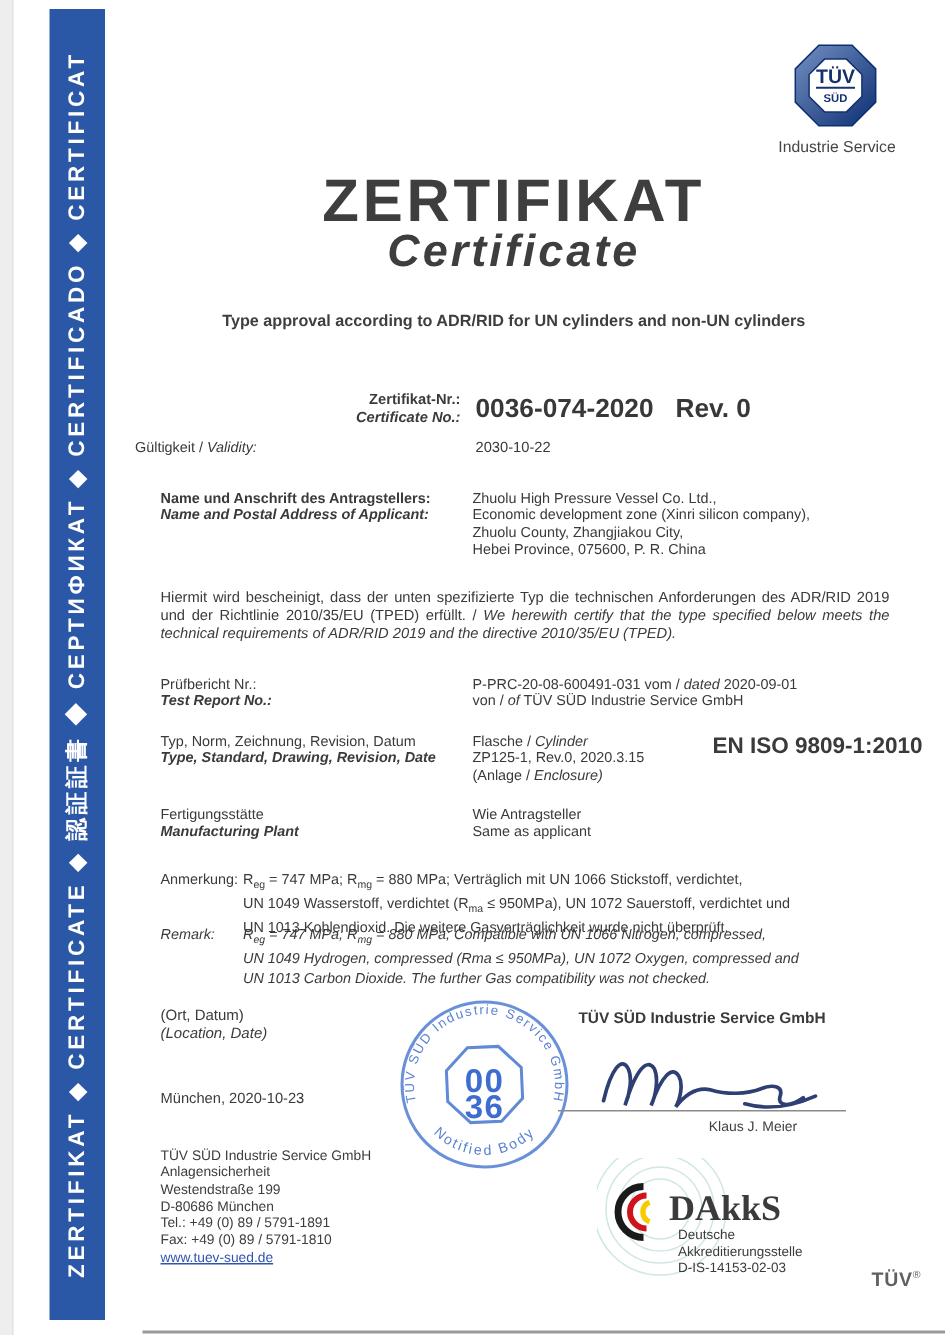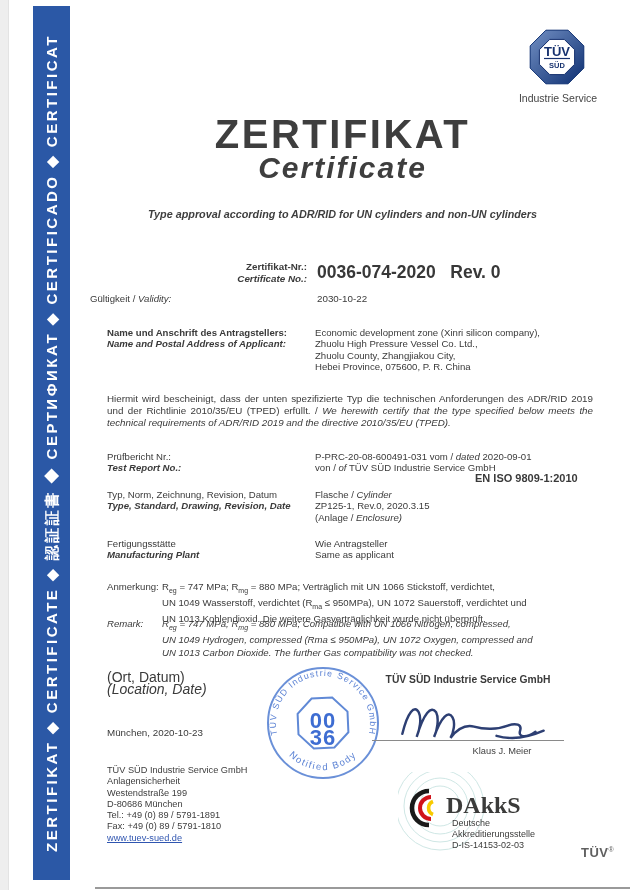--- a/index.html
+++ b/index.html
@@ -24,21 +24,21 @@
 
   
   .tuv-logo{left:527px;top:27px;width:60px;height:60px;}
   .logo-caption{left:512px;top:92px;width:92px;text-align:center;font-size:10.5px;color:#454545;}
 
   
   .title-block{left:90px;top:116px;width:505px;text-align:center;color:#3e3e3e;}
   .title-de{font-size:40px;font-weight:bold;letter-spacing:2.5px;line-height:36px;}
   .title-en{font-size:30px;font-weight:bold;font-style:italic;letter-spacing:2px;line-height:32px;}
   .subtitle{margin-top:24px;font-size:10.8px;font-weight:bold;line-height:13px;}
-  .subtitle .en{font-style:italic;text-align:center;}
+  .subtitle .en{text-align:center;}
 
   
   .cert-label{left:90px;top:261px;width:217px;text-align:right;font-size:9.8px;font-weight:bold;line-height:12px;}
   .cert-label .en{font-style:italic;}
   .cert-value{left:317px;top:262px;font-size:17.5px;font-weight:bold;white-space:pre;color:#383838;}
   .validity-label{left:90px;top:293px;width:217px;text-align:left;font-size:9.6px;line-height:12px;}
   .validity-label i{font-style:italic;}
   .validity-value{left:317px;top:293px;font-size:9.8px;}
 
   
@@ -52,35 +52,35 @@
   .applicant-label{left:107px;top:327px;}
   .applicant-value{left:315px;top:327px;}
 
   .statement{left:107px;top:393px;width:486px;font-size:9.8px;line-height:12.2px;text-align:justify;}
   .statement .en{font-style:italic;}
 
   .report-label{left:107px;top:451px;}
   .report-value{left:315px;top:451px;}
   .type-label{left:107px;top:489px;}
   .type-value{left:315px;top:489px;}
-  .type-standard{left:475px;top:472px;font-size:11px;font-weight:bold;}
+  .type-standard{left:475px;top:489px;font-size:15px;font-weight:bold;}
   .plant-label{left:107px;top:538px;}
   .plant-value{left:315px;top:538px;}
   .val i, .vi{font-style:italic;}
 
   
   .remark-label-de{left:107px;top:581px;font-size:9.6px;}
   .remark-de{left:162px;top:581px;font-size:9.6px;line-height:12.3px;}
   .remark-label-en{left:107px;top:618px;font-size:9.6px;font-style:italic;}
   .remark-en{left:162px;top:618px;font-size:9.6px;line-height:12.3px;font-style:italic;}
   .remark-de div,.remark-en div{white-space:nowrap;}
   sub{font-size:7px;}
 
   
-  .ort{left:107px;top:672px;font-size:14px;line-height:11.6px;}
+  .ort{left:107px;top:672px;font-size:10px;line-height:11.6px;}
   .ort .en{font-style:italic;}
   .muenchen{left:107px;top:727px;font-size:9.8px;}
 
   
   .stamp{left:264px;top:664px;width:118px;height:118px;}
 
   
   .sig-org{left:370px;top:674px;width:196px;text-align:center;font-size:10.3px;font-weight:bold;line-height:12.6px;}
   .signature{left:392px;top:699px;width:162px;height:43px;}
   .sig-line{left:372px;top:740px;width:192px;border-top:1px solid #8a8a8a;height:0;}
@@ -133,22 +133,22 @@
 </div>
 <div class="abs cert-value nw">0036-074-2020   Rev. 0</div>
 <div class="abs validity-label nw"><span>Gültigkeit / </span><i>Validity:</i></div>
 <div class="abs validity-value nw">2030-10-22</div>
 
 <div class="abs lbl applicant-label">
   <div class="de nw">Name und Anschrift des Antragstellers:</div>
   <div class="en nw">Name and Postal Address of Applicant:</div>
 </div>
 <div class="abs val applicant-value">
+  <div class="nw">Zhuolu High Pressure Vessel Co. Ltd.,</div>
   <div class="nw">Economic development zone (Xinri silicon company),</div>
-  <div class="nw">Zhuolu High Pressure Vessel Co. Ltd.,</div>
   <div class="nw">Zhuolu County, Zhangjiakou City,</div>
   <div class="nw">Hebei Province, 075600, P. R. China</div>
 </div>
 
 <div class="abs statement"><span>Hiermit wird bescheinigt, dass der unten spezifizierte Typ die technischen Anforderungen des ADR/RID 2019 und der Richtlinie 2010/35/EU (TPED) erfüllt. / </span><span class="en">We herewith certify that the type specified below meets the technical requirements of ADR/RID 2019 and the directive 2010/35/EU (TPED).</span></div>
 
 <div class="abs lbl plain-lbl report-label">
   <div class="de nw">Prüfbericht Nr.:</div>
   <div class="en nw">Test Report No.:</div>
 </div>

